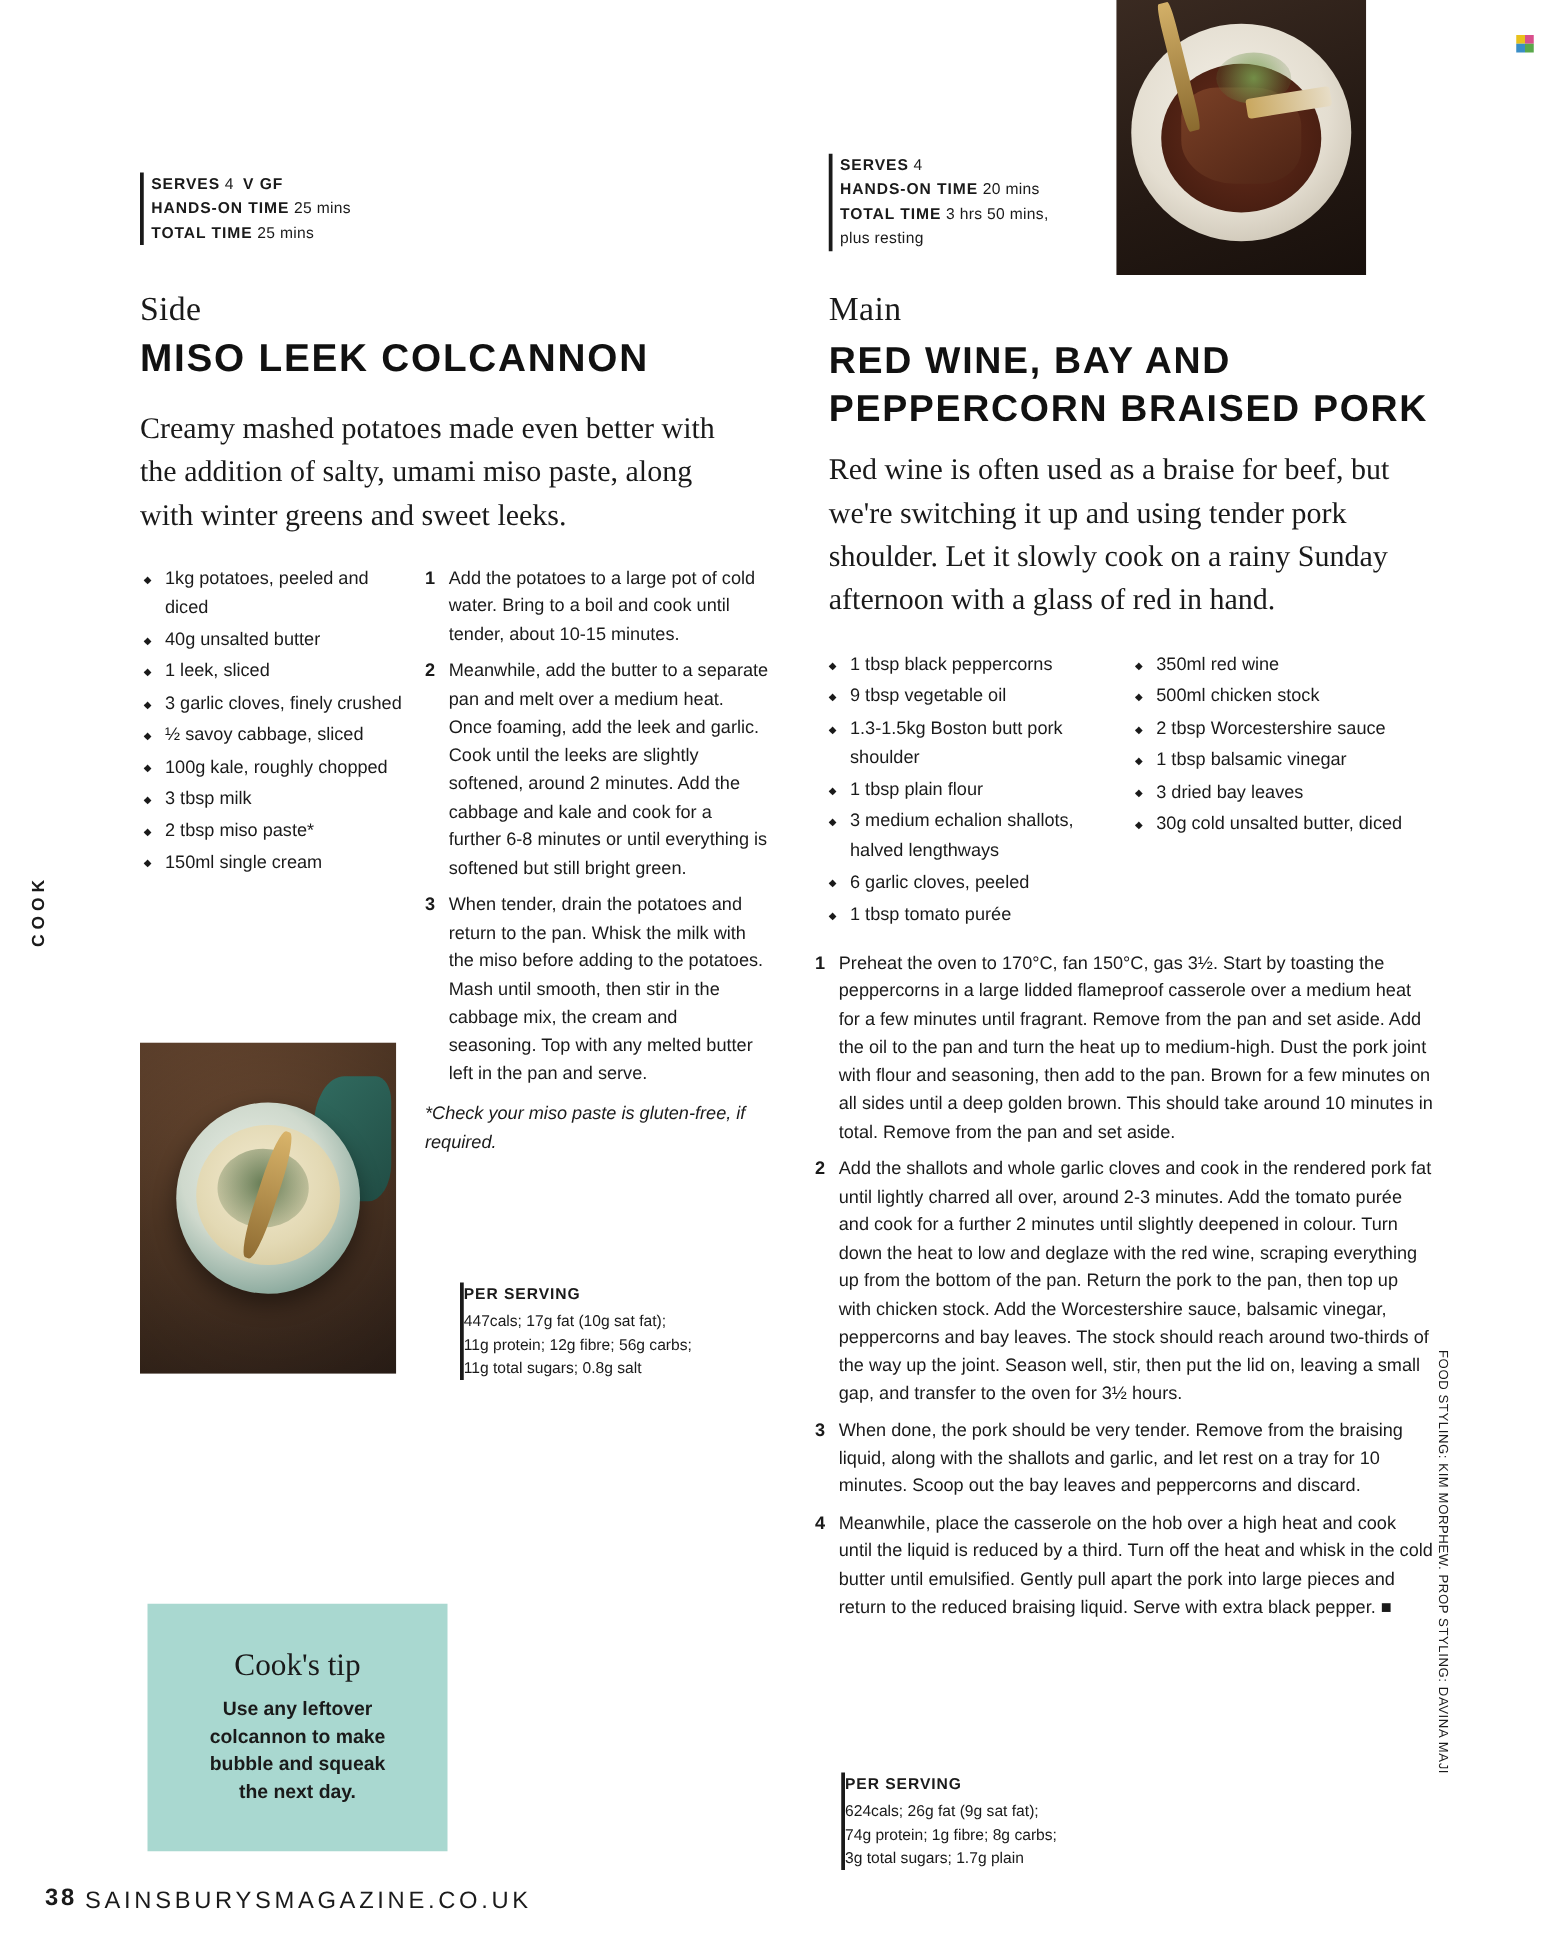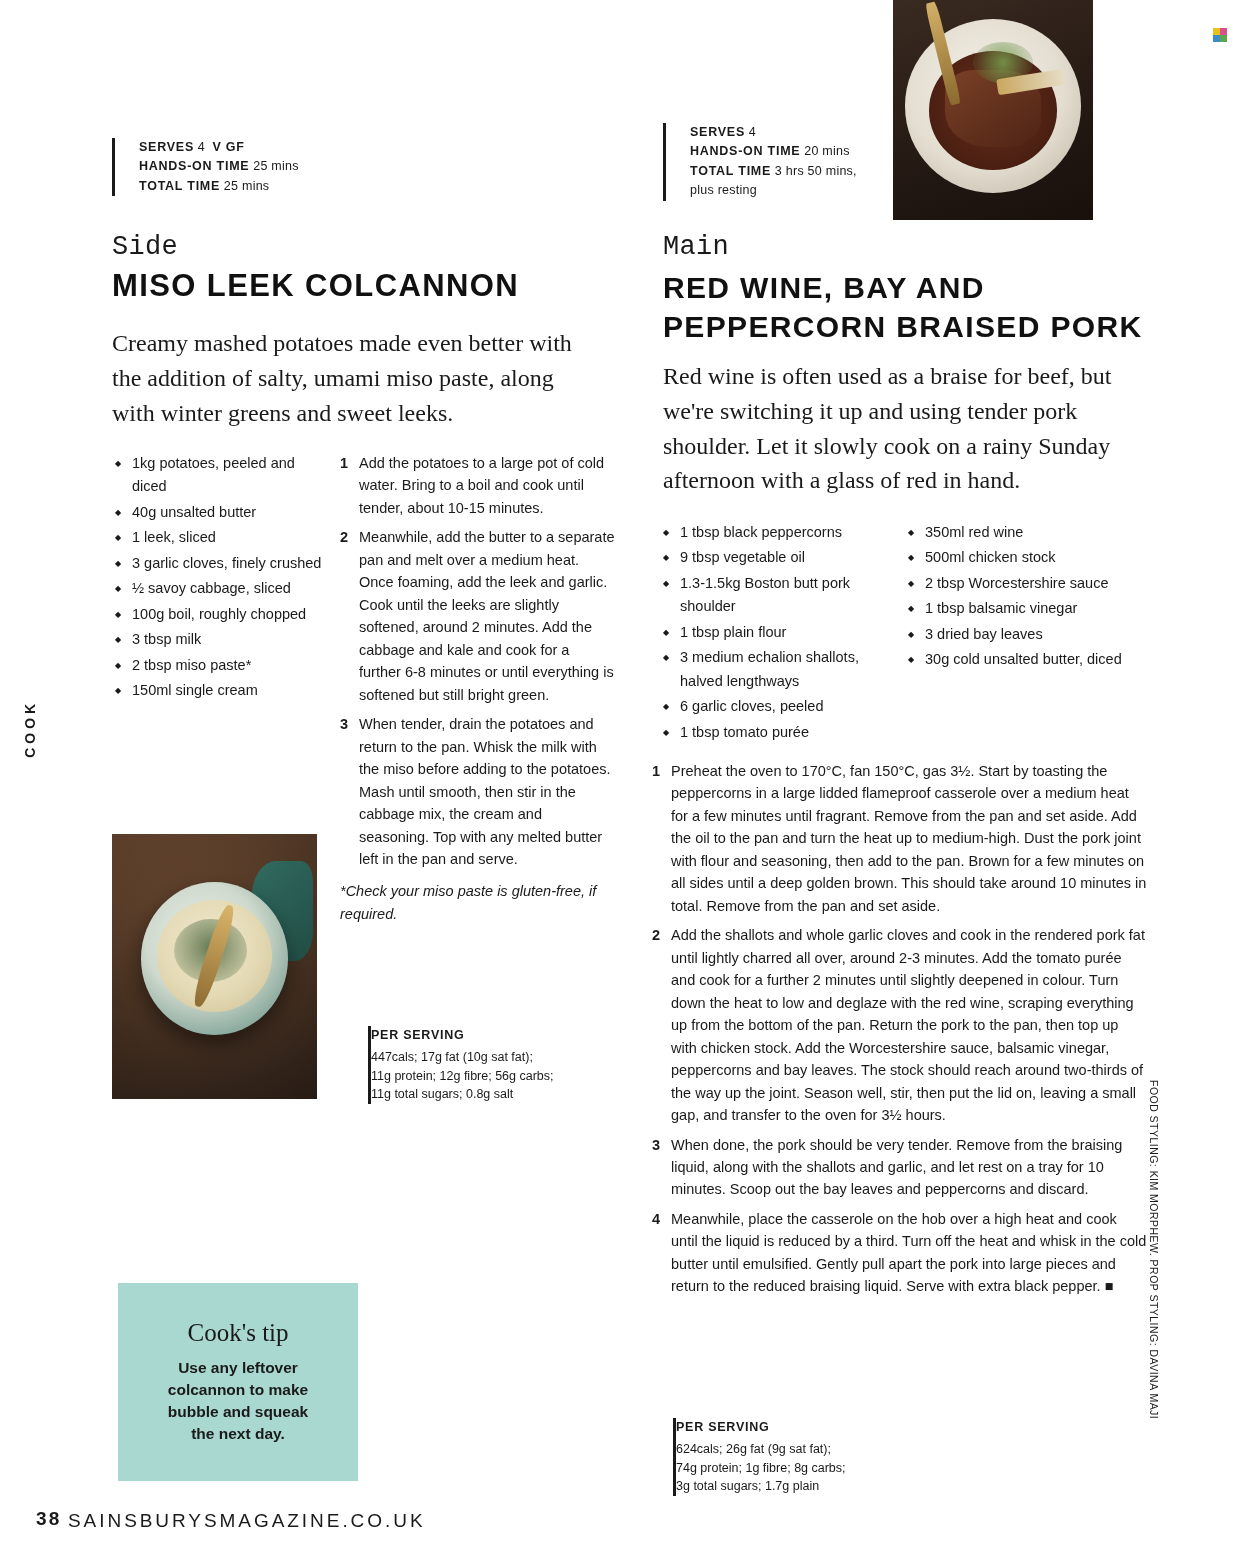--- a/index.html
+++ b/index.html
@@ -16,32 +16,32 @@
     overflow: hidden;
   }
   .page {
     position: absolute;
     inset: 0;
   }
 
   
   .meta-block {
     border-left: 3px solid #1a1a1a;
-    padding-left: 24px;
+    padding-left: 6px;
     font-size: 12.5px;
     line-height: 1.55;
     letter-spacing: .02em;
   }
   .meta-block .lbl {
     font-weight: 700;
     letter-spacing: .06em;
     font-size: 12.5px;
   }
   .kicker {
-    font-family: Liberation Mono, monospace;
+    font-family: Liberation Serif, serif;
     font-size: 27px;
     font-weight: 400;
     letter-spacing: .01em;
     color: #1a1a1a;
     margin: 0 0 6px 0;
   }
   .title {
     font-family: "Liberation Sans", sans-serif;
     font-weight: 700;
     letter-spacing: .045em;
@@ -311,21 +311,21 @@
   </div>
 
   <p id="left-standfirst" class="standfirst">Creamy mashed potatoes made even better with the addition of salty, umami miso paste, along with winter greens and sweet leeks.</p>
 
   <ul id="left-ing" class="ing-list">
     <li>1kg potatoes, peeled and diced</li>
     <li>40g unsalted butter</li>
     <li>1 leek, sliced</li>
     <li>3 garlic cloves, finely crushed</li>
     <li>½ savoy cabbage, sliced</li>
-    <li>100g boil, roughly chopped</li>
+    <li>100g kale, roughly chopped</li>
     <li>3 tbsp milk</li>
     <li>2 tbsp miso paste*</li>
     <li>150ml single cream</li>
   </ul>
 
   <div id="left-steps">
     <ul class="steps">
       <li><span class="num">1</span><span>Add the potatoes to a large pot of cold water. Bring to a boil and cook until tender, about 10-15 minutes.</span></li>
       <li><span class="num">2</span><span>Meanwhile, add the butter to a separate pan and melt over a medium heat. Once foaming, add the leek and garlic. Cook until the leeks are slightly softened, around 2 minutes. Add the cabbage and kale and cook for a further 6-8 minutes or until everything is softened but still bright green.</span></li>
       <li><span class="num">3</span><span>When tender, drain the potatoes and return to the pan. Whisk the milk with the miso before adding to the potatoes. Mash until smooth, then stir in the cabbage mix, the cream and seasoning. Top with any melted butter left in the pan and serve.</span></li>

